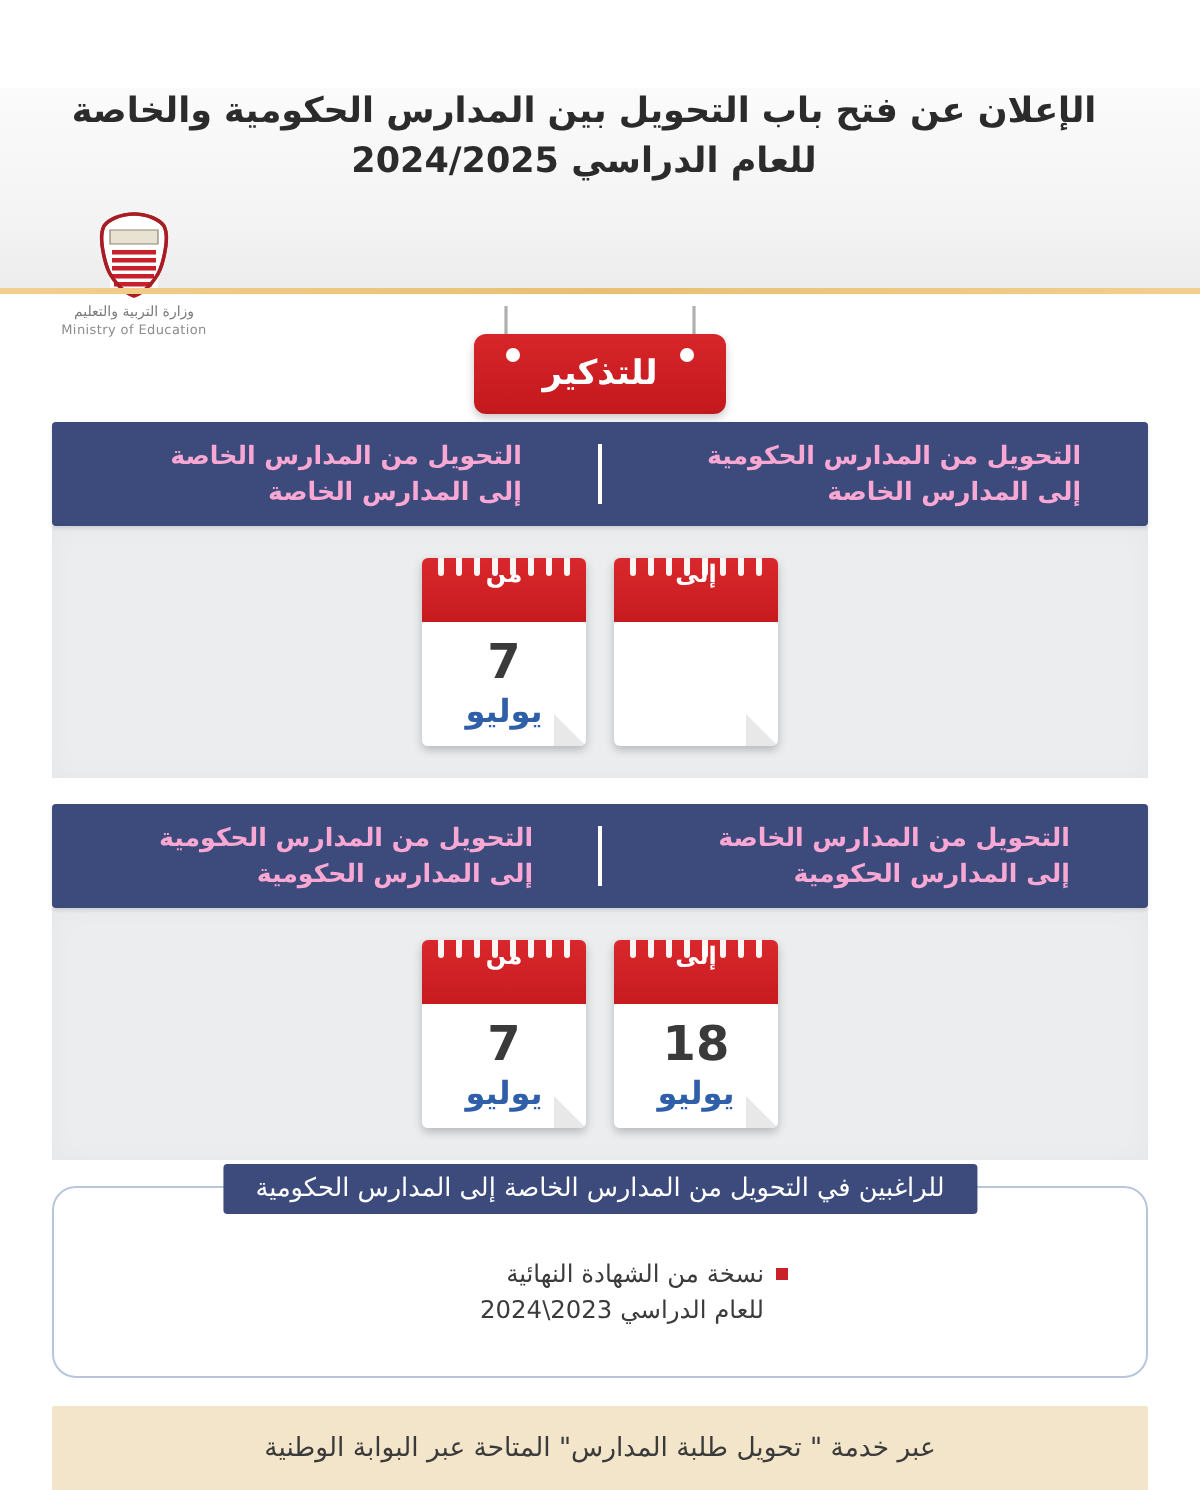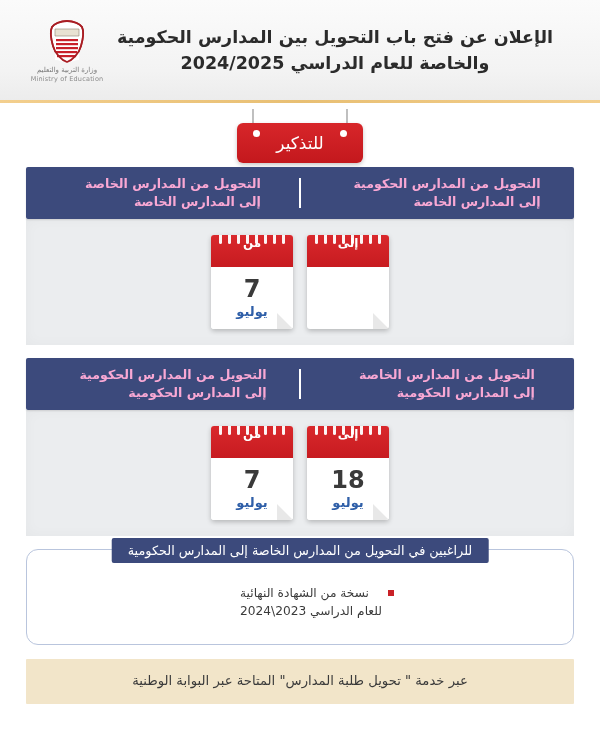--- a/index.html
+++ b/index.html
@@ -20,23 +20,24 @@
     overflow: hidden;
   }
 
   
   .header {
     position: relative;
     width: 600px;
     height: 101px;
     background: linear-gradient(180deg, #fbfbfb 0%, #f3f3f3 70%, #ececec 100%);
     display: flex;
-    flex-direction: row;
-    align-items: center;
+    flex-direction: column;
+    align-items: flex-end;
     padding: 0 18px 0 24px;
+    margin-top: 44px;
   }
   .header-title {
     flex: 1;
     text-align: center;
     font-size: 17.5px;
     font-weight: bold;
     line-height: 1.45;
     color: #2b2b2b;
     letter-spacing: -0.2px;
     padding-right: 22px;
@@ -92,21 +93,21 @@
     background: linear-gradient(180deg,#d7262a 0%, #c3181d 100%);
     border-radius: 6px;
     box-shadow: 0 2px 4px rgba(0,0,0,0.22);
     display: flex;
     align-items: center;
     justify-content: center;
   }
   .ribbon-label {
     color: #ffffff;
     font-size: 17px;
-    font-weight: normal;
+    font-weight: bold;
     letter-spacing: -0.3px;
   }
   .ribbon-hole {
     position: absolute;
     top: 7px;
     width: 7px; height: 7px;
     border-radius: 50%;
     background: #ffffff;
   }
   .ribbon-hole.l { left: 16px; }
@@ -212,21 +213,21 @@
     justify-content: center;
     background: #ffffff;
   }
   .cal-day {
     font-size: 24px;
     font-weight: bold;
     color: #3a3a3a;
     line-height: 1.05;
   }
   .cal-month {
-    font-size: 13px;
+    font-size: 16px;
     font-weight: bold;
     color: #2f5fa8;
     margin-top: 2px;
   }
   .cal-curl {
     position: absolute;
     right: 0; bottom: 0;
     width: 0; height: 0;
     border-left: 16px solid rgba(0,0,0,0.09);
     border-top: 16px solid transparent;
@@ -274,21 +275,21 @@
   .req-bullet {
     width: 6px; height: 6px;
     background: #c92127;
     flex: 0 0 auto;
     margin-top: 6px;
   }
   .req-text {
     font-size: 12.2px;
     color: #3b3b3b;
     line-height: 1.5;
-    text-align: left;
+    text-align: right;
     margin-left: 34px;
   }
 
   
   .footer {
     width: 548px;
     margin: 14px auto 0 auto;
     background: #f2e5c9;
     padding: 12px 10px 13px 10px;
     text-align: center;

